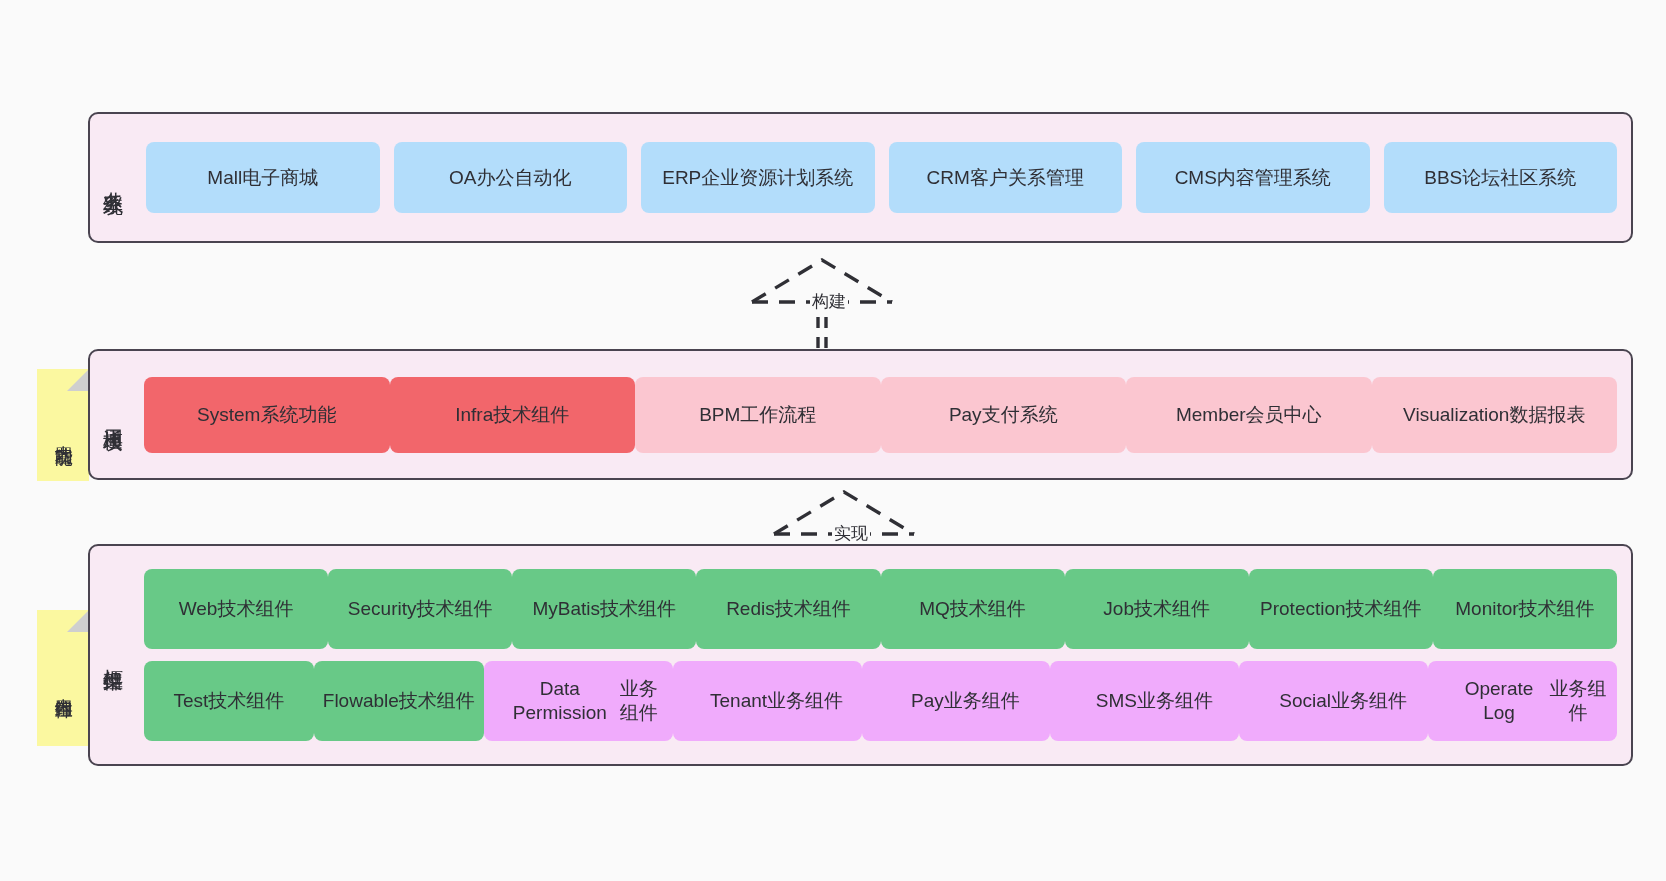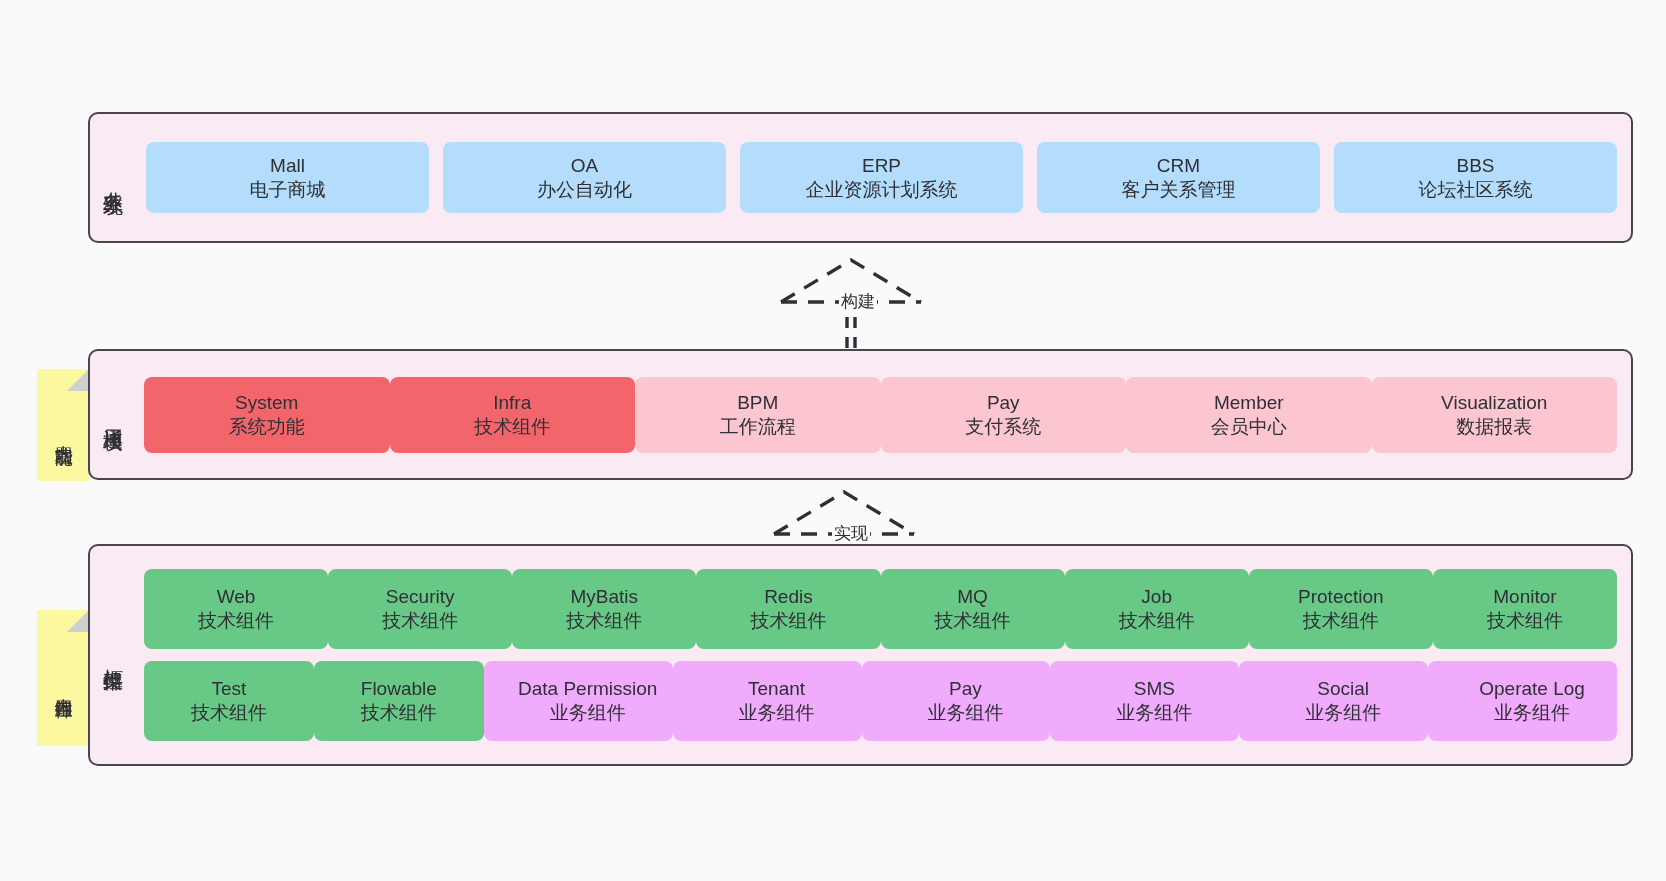--- a/index.html
+++ b/index.html
@@ -45,21 +45,21 @@
     padding:0 14px 0 8px;
   }
   .row{
     display:flex;
   }
   .card{
     flex:1 1 0;
     min-width:0;
     border-radius:8px;
     display:flex;
-    flex-direction:column;
+    flex-direction:row;
     align-items:center;
     justify-content:center;
     text-align:center;
     color:#2f2f35;
     box-sizing:border-box;
     padding:4px 6px;
   }
   .card .en{font-size:19px;line-height:1.25;}
   .card .cn{font-size:19px;line-height:1.25;}
 
@@ -114,21 +114,21 @@
   .arrow{position:absolute;}
   .arrow svg{display:block;overflow:visible;}
   .arrow-label{
     position:absolute;
     font-size:17px;
     color:#2f2f35;
     background:#fafafa;
     padding:0 2px;
     white-space:nowrap;
   }
-  #arrow-build    {left:777px; top:258px; width:148px; height:90px;}
+  #arrow-build    {left:748px; top:258px; width:148px; height:90px;}
   #arrow-build .arrow-label{left:62px; top:32px;}
   #arrow-implement{left:770px; top:490px; width:148px; height:90px;}
   #arrow-implement .arrow-label{left:62px; top:32px;}
 </style>
 </head>
 <body>
 
 <div class="canvas">
 
   <div class="layer" id="layer-business">
@@ -143,20 +143,24 @@
           <span class="en">OA</span>
           <span class="cn">办公自动化</span>
         </div>
         <div class="card c-blue">
           <span class="en">ERP</span>
           <span class="cn">企业资源计划系统</span>
         </div>
         <div class="card c-blue">
           <span class="en">CRM</span>
           <span class="cn">客户关系管理</span>
+        </div>
+        <div class="card c-blue">
+          <span class="en">CMS</span>
+          <span class="cn">内容管理系统</span>
         </div>
         <div class="card c-blue">
           <span class="en">BBS</span>
           <span class="cn">论坛社区系统</span>
         </div>
       </div>
     </div>
   </div>
 
   <div class="arrow" id="arrow-build">

